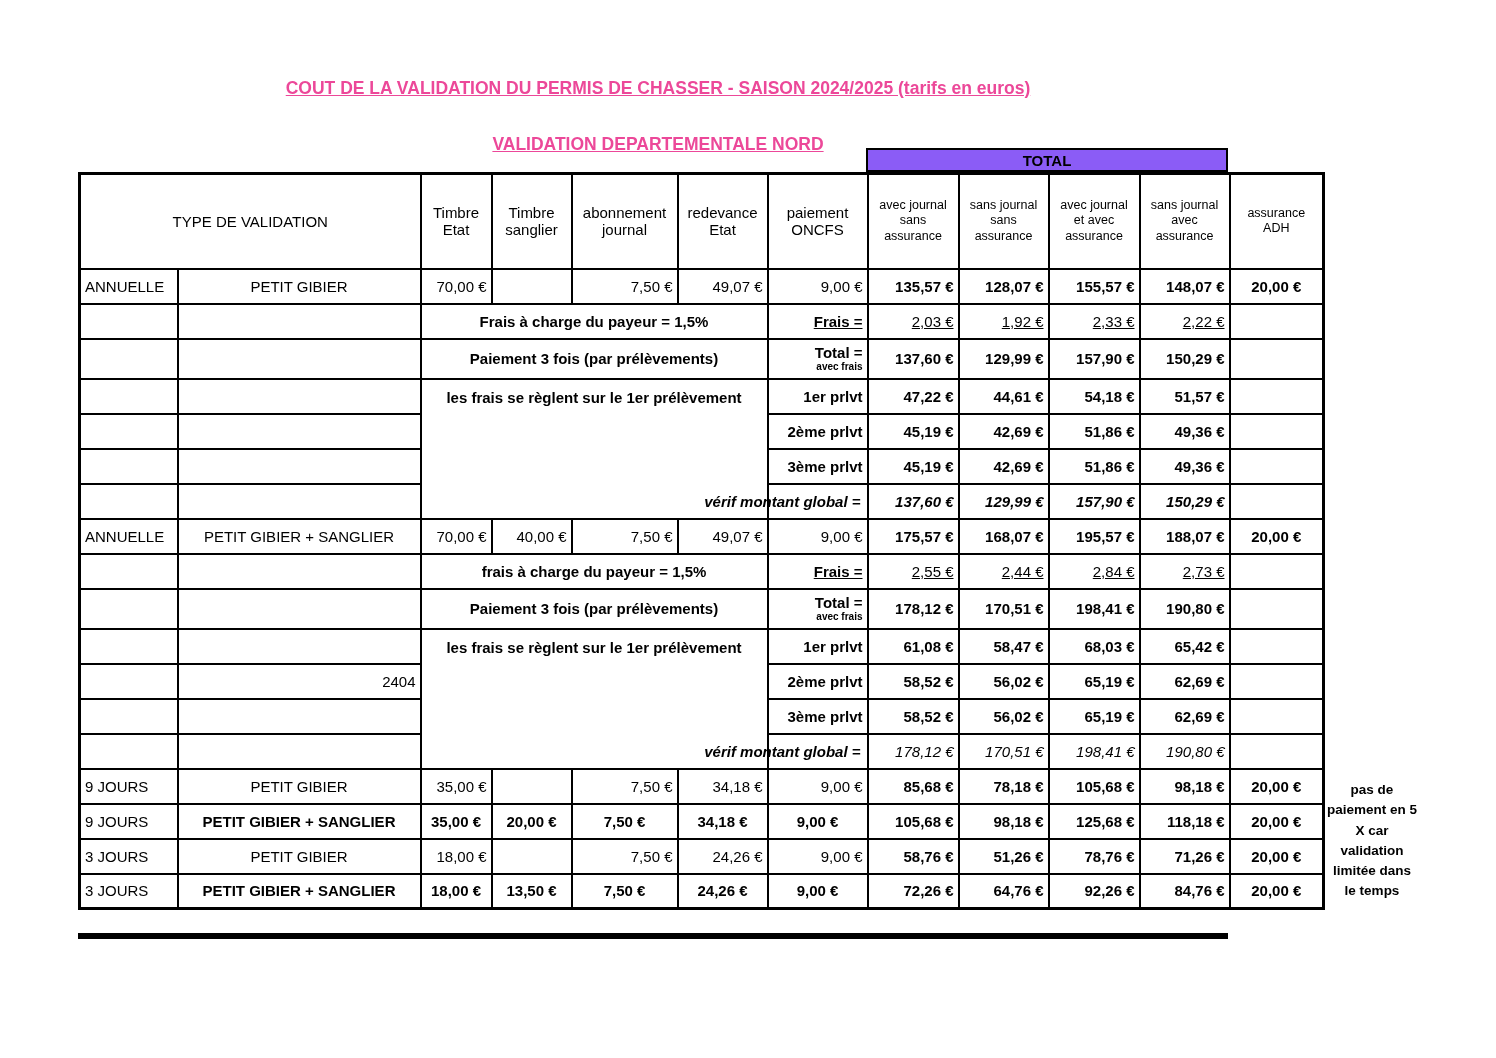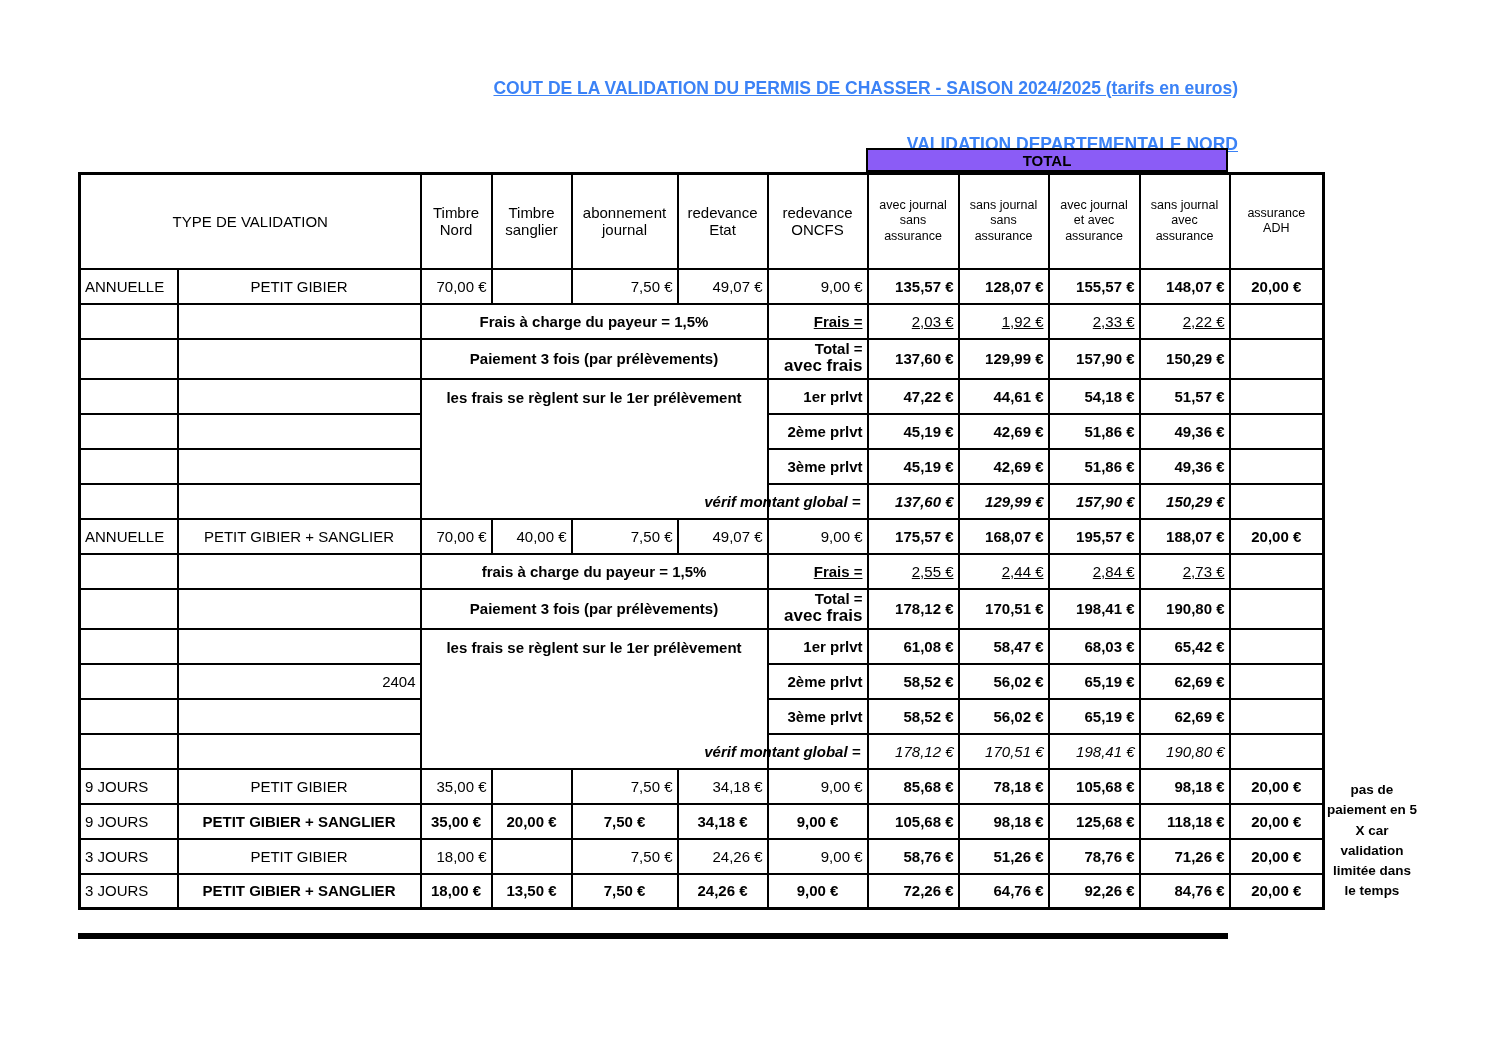--- a/index.html
+++ b/index.html
@@ -1,19 +1,19 @@
 <!DOCTYPE html>
 <html><head>
 <meta charset="utf-8">
 <style>
   html,body{margin:0;padding:0;background:#fff;}
   .page{position:relative;width:1496px;height:1058px;background:#fff;
         font-family:"Liberation Sans",sans-serif;color:#000;}
-  .title,.subtitle{position:absolute;left:78px;width:1160px;text-align:right;
-        color:#3b82f6;font-weight:bold;text-decoration:underline;}
+  .title,.subtitle{position:absolute;left:78px;width:1160px;text-align:center;
+        color:#ec4899;font-weight:bold;text-decoration:underline;}
   .title{top:78px;font-size:17.5px;}
   .subtitle{top:134px;font-size:17.5px;}
 
   .total-banner{position:absolute;left:866px;top:148px;width:362px;height:24px;
         background:#8b5cf6;border:2px solid #000;box-sizing:border-box;
         font-weight:bold;font-size:15px;text-align:center;line-height:21px;}
 
   table.main{position:absolute;left:78px;top:172px;border-collapse:collapse;
         table-layout:fixed;width:1244px;font-size:15px;}
   table.main td{border:2px solid #000;padding:0 4px;height:35px;box-sizing:border-box;
@@ -30,21 +30,21 @@
   .gray{background:#D9D9D9;}
   .left{text-align:left;padding-left:6px;}
   .center{text-align:center;}
   .num{text-align:right;padding-right:6px;}
   .bold{font-weight:bold;}
   .ital{font-style:italic;}
   .bigmerge{vertical-align:top;padding:0;}
   .bm-text{height:35px;display:flex;align-items:center;justify-content:center;
         font-weight:bold;}
   .totalavec{line-height:1.1;padding-top:2px;}
-  .totalavec .sm{font-size:17px;}
+  .totalavec .sm{font-size:10px;}
   .verif-label{position:relative;}
   .verif-label .vl{position:absolute;right:6px;top:50%;transform:translateY(-50%);
         white-space:nowrap;font-style:italic;font-weight:bold;}
   .diag{background-image:linear-gradient(to top right,
         transparent calc(50% - 2px),#000 calc(50% - 2px),
         #000 calc(50% + 2px),transparent calc(50% + 2px));}
   .side-note{position:absolute;left:1326px;top:780px;width:92px;text-align:center;
         font-weight:bold;font-size:13.5px;line-height:1.5;}
   .bottom-rule{position:absolute;left:78px;top:933px;width:1150px;height:6px;background:#000;}
 </style>
@@ -69,25 +69,25 @@
         <col style="width:91px">
         <col style="width:90px">
       <col style="width:91px">
         <col style="width:90px">
         <col style="width:94px">
     </colgroup>
 
     <tbody>
         <tr class="hdr">
       <td colspan="2">TYPE DE VALIDATION</td>
-      <td>Timbre Nord</td>
+      <td>Timbre Etat</td>
       <td>Timbre sanglier</td>
       <td>abonnement journal</td>
       <td>redevance Etat</td>
-      <td>redevance ONCFS</td>
+      <td>paiement ONCFS</td>
       <td class="sub">avec journal sans assurance</td>
       <td class="sub">sans journal sans assurance</td>
       <td class="sub">avec journal et avec assurance</td>
       <td class="sub">sans journal avec assurance</td>
       <td class="sub">assurance ADH</td>
     </tr>
 
     <tr>
       <td class="cyan left">ANNUELLE</td>
       <td class="green center">PETIT GIBIER</td>

